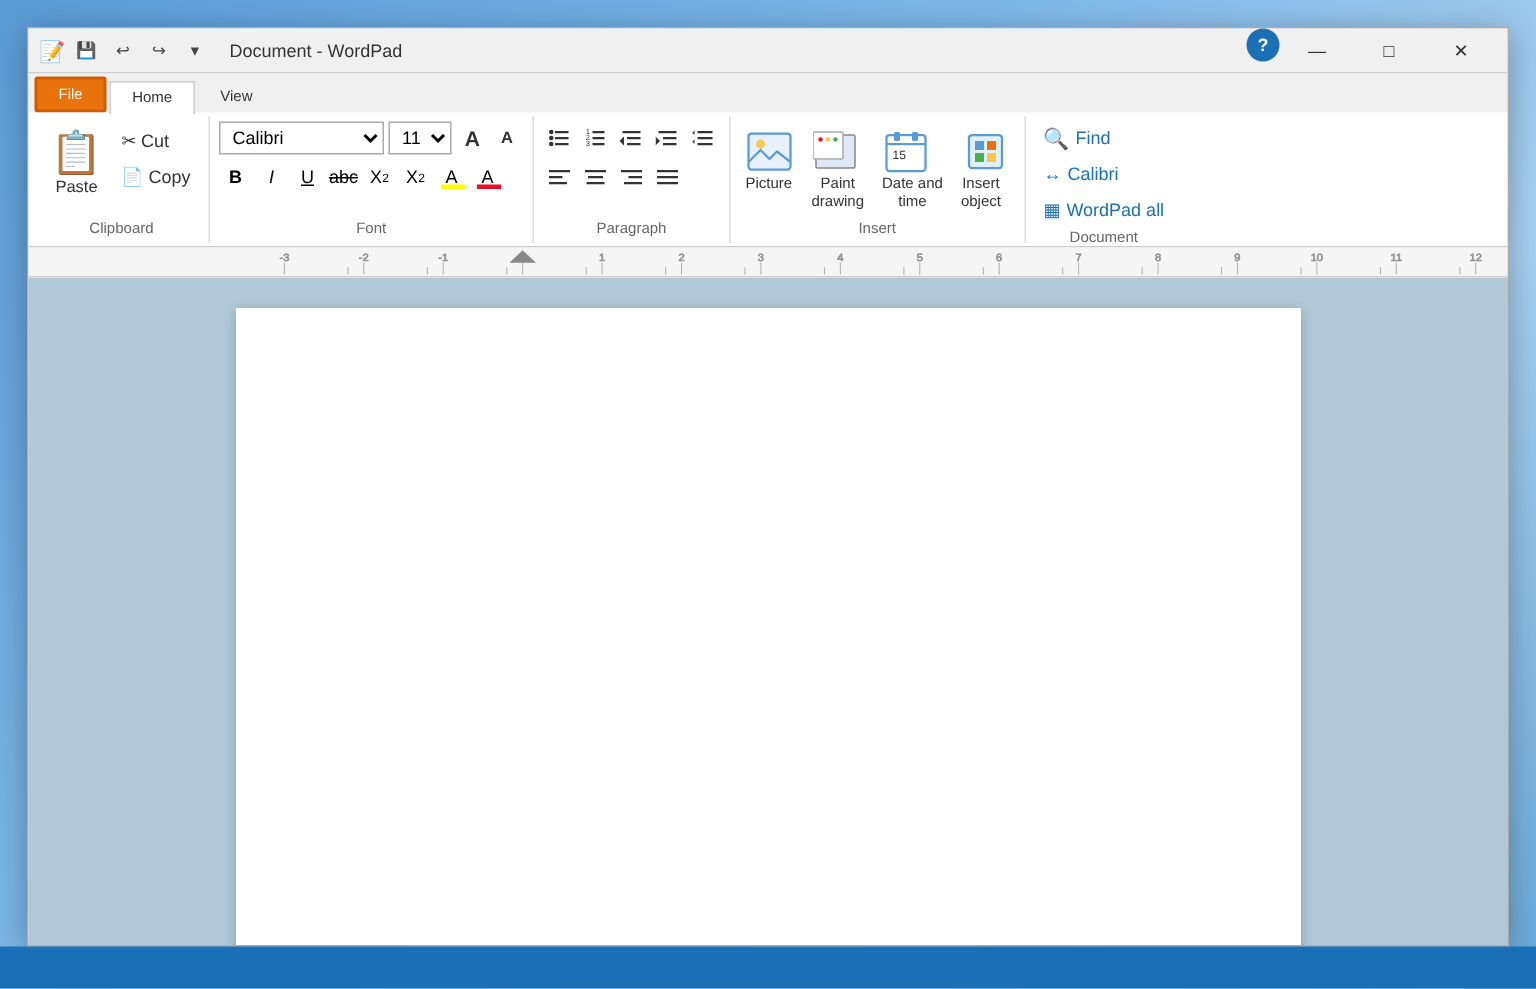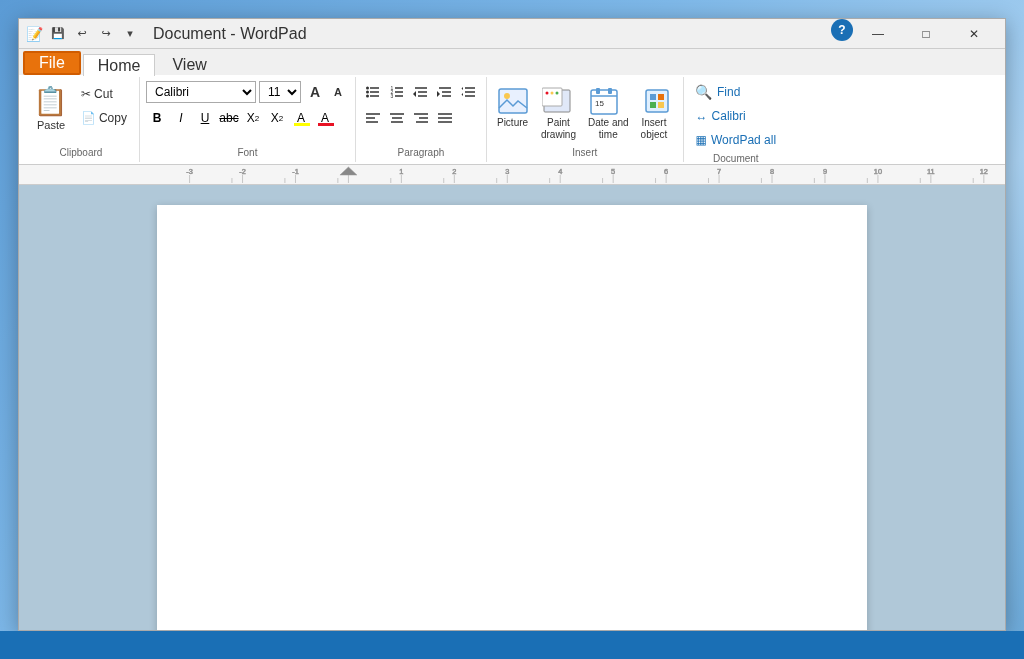--- a/index.html
+++ b/index.html
@@ -57,21 +57,21 @@
       height: 22px;
       display: flex;
       align-items: center;
       justify-content: center;
       cursor: pointer;
       color: #444;
       font-size: 11px;
       border-radius: 2px;
     }
     .title-text {
-      font-size: 16px;
+      font-size: 12px;
       color: #333;
       margin-left: 8px;
     }
     .titlebar-controls {
       display: flex;
       gap: 2px;
     }
     .ctrl-btn {
       width: 46px;
       height: 30px;
@@ -90,21 +90,21 @@
       align-items: flex-end;
       padding-left: 0;
       flex-shrink: 0;
     }
     .tab {
       height: 22px;
       padding: 0 14px;
       display: flex;
       align-items: center;
       cursor: pointer;
-      font-size: 16px;
+      font-size: 10px;
       color: #333;
       border: 1px solid transparent;
       border-bottom: none;
       margin-right: 2px;
     }
     .tab.active {
       background: white;
       border-color: #ccc;
       border-bottom-color: white;
       color: #333;

